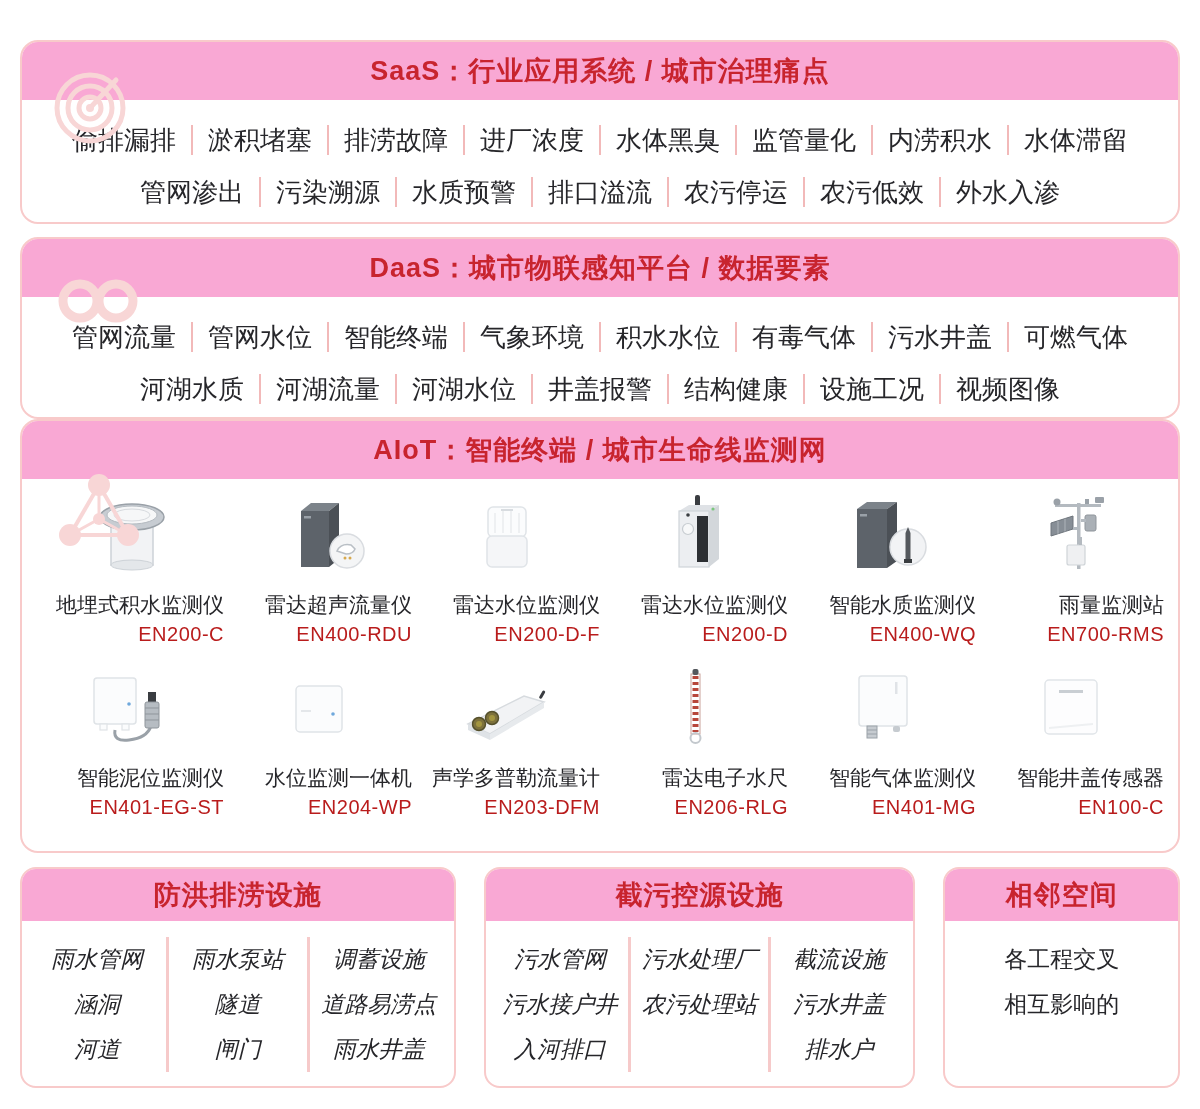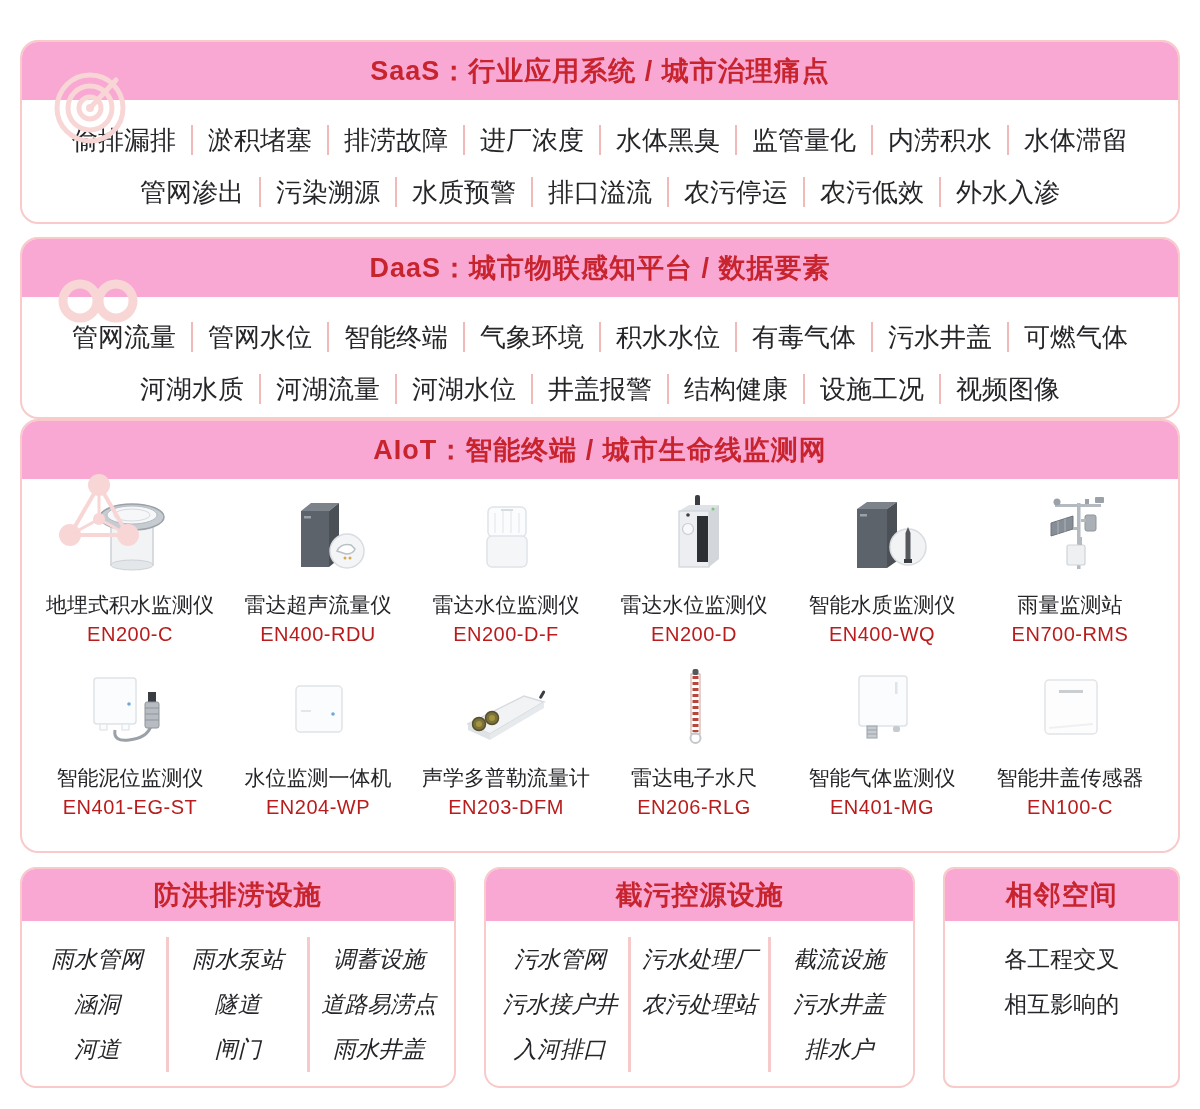--- a/index.html
+++ b/index.html
@@ -30,39 +30,39 @@
   .rows { padding:14px 10px 8px 10px; }
   .irow { display:flex; justify-content:center; align-items:center; height:52px; }
   .item {
     font-size:26px; color:#26262a; padding:0 15px; line-height:30px;
     border-right:2px solid #f2b9b9; white-space:nowrap;
   }
   .irow .item:last-child { border-right:none; }
 
   
   .pgrid { display:grid; grid-template-columns:repeat(6,1fr); padding:6px 14px 0 14px; }
-  .product { text-align:center; padding-bottom:6px; }
+  .product { text-align:right; padding-bottom:6px; }
   .dev { height:100px; display:flex; align-items:flex-end; justify-content:center; }
   .pname { font-size:21px; color:#26262a; margin-top:6px; white-space:nowrap; }
   .pmodel { font-size:20px; color:#b91c1c; margin-top:4px; letter-spacing:0.5px; }
 
   
   .bottomrow { display:flex; gap:28px; margin-top:14px; }
   .fcard { border:2px solid #f8caca; border-radius:16px; background:#fff; overflow:hidden; }
   .fcard .band { height:52px; }
   .fcard .band .title { font-size:27px; }
   .fbody { display:flex; padding:16px 6px 14px 6px;font-style:italic; }
   .fcol { flex:1; text-align:center; }
   .fcol.divided { border-right:3px solid #f6caca; }
   .fline { font-size:23px; line-height:45px; white-space:nowrap; }
   .fsingle { padding:16px 6px 14px 6px; text-align:center; }
 
   .w-flood { width:442px; }
   .w-sewage { width:438px; }
-  .w-adjacent { width:240px;border-radius:11px; }
+  .w-adjacent { width:240px; }
 
   .mt12 { margin-top:13px; }
   .mt10 { }
 </style>
 </head>
 <body>
 
 <div class="page">
 
   <div class="card" style="height:184px;">

